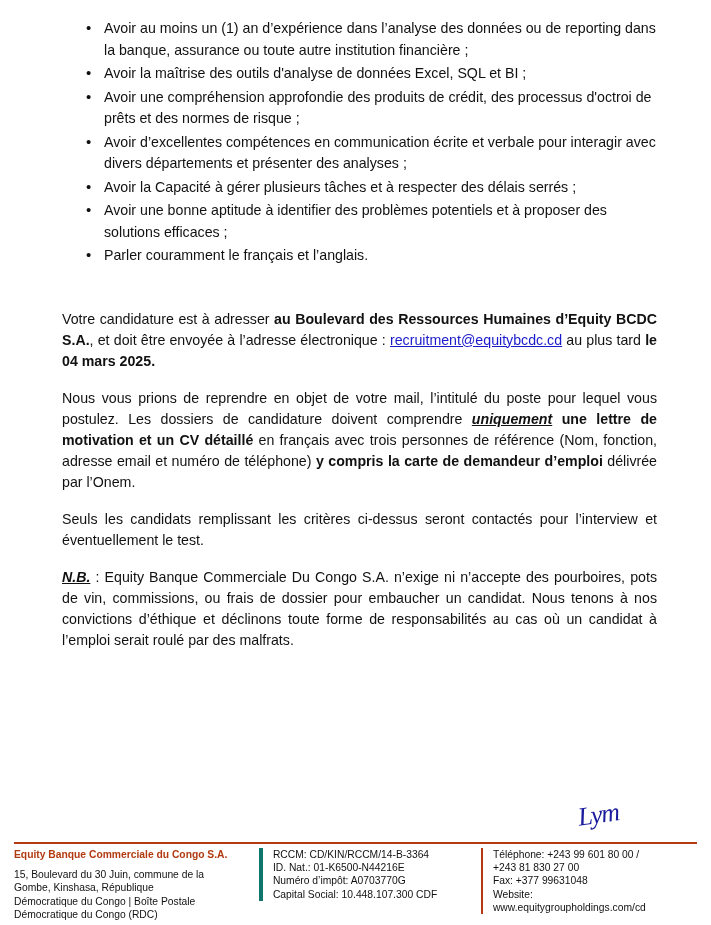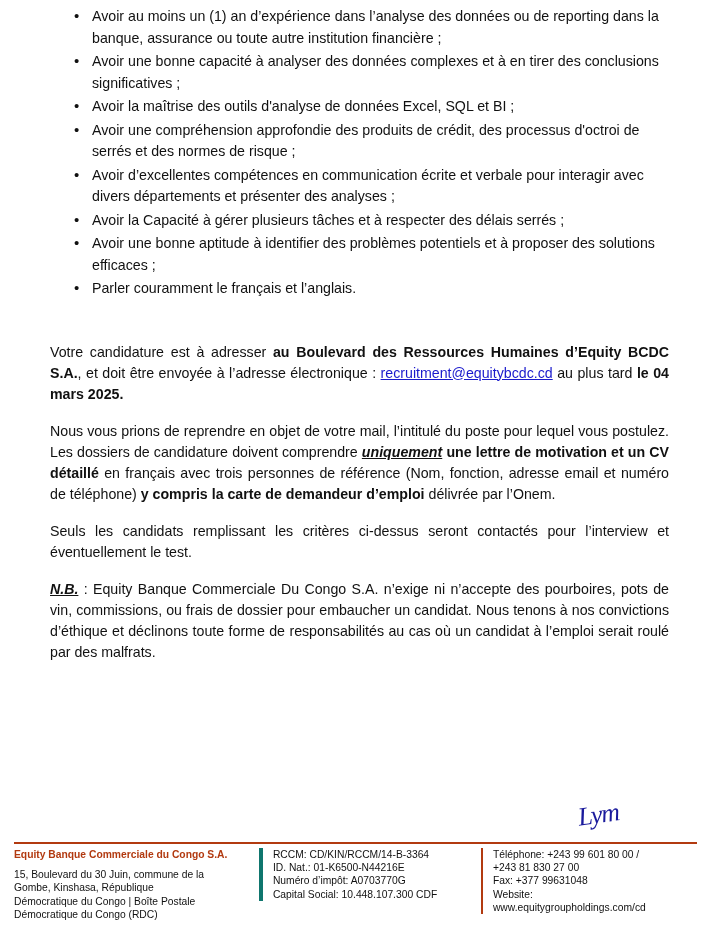--- a/index.html
+++ b/index.html
@@ -13,21 +13,21 @@
     font-family: "Liberation Sans", sans-serif;
     color: #000000;
     position: relative;
     overflow: hidden;
   }
   .page {
     position: relative;
     width: 711px;
     height: 916px;
     box-sizing: border-box;
-    padding: 0;
+    padding: 12px;
   }
 
   
   .req-list {
     margin: 0;
     padding: 6px 42px 0 92px;
     list-style: none;
   }
   .req-list li {
     position: relative;
@@ -108,23 +108,22 @@
   .footer .line { display: block; }
   .footer a.site { color: #111; text-decoration: none; }
 </style>
 </head>
 <body>
 
 <div class="page">
 
   <ul class="req-list">
     <li>Avoir au moins un (1) an d’expérience dans l’analyse des données ou de reporting dans la banque, assurance ou toute autre institution financière ;</li>
-    <li>Avoir une bonne capacité à analyser des données complexes et à en tirer des conclusions significatives ;</li>
     <li>Avoir la maîtrise des outils d'analyse de données Excel, SQL et BI ;</li>
-    <li>Avoir une compréhension approfondie des produits de crédit, des processus d'octroi de serrés et des normes de risque ;</li>
+    <li>Avoir une compréhension approfondie des produits de crédit, des processus d'octroi de prêts et des normes de risque ;</li>
     <li>Avoir d’excellentes compétences en communication écrite et verbale pour interagir avec divers départements et présenter des analyses ;</li>
     <li>Avoir la Capacité à gérer plusieurs tâches et à respecter des délais serrés ;</li>
     <li>Avoir une bonne aptitude à identifier des problèmes potentiels et à proposer des solutions efficaces ;</li>
     <li>Parler couramment le français et l’anglais.</li>
   </ul>
 
   <div class="body-block">
 
     <p class="para first"><span>Votre candidature est à adresser </span><span class="b">au Boulevard des Ressources Humaines d’Equity BCDC S.A.</span><span>, et doit être envoyée à l’adresse électronique : </span><a class="mail" href="#">recruitment@equitybcdc.cd</a><span> au plus tard </span><span class="b">le 04 mars 2025.</span></p>
 

